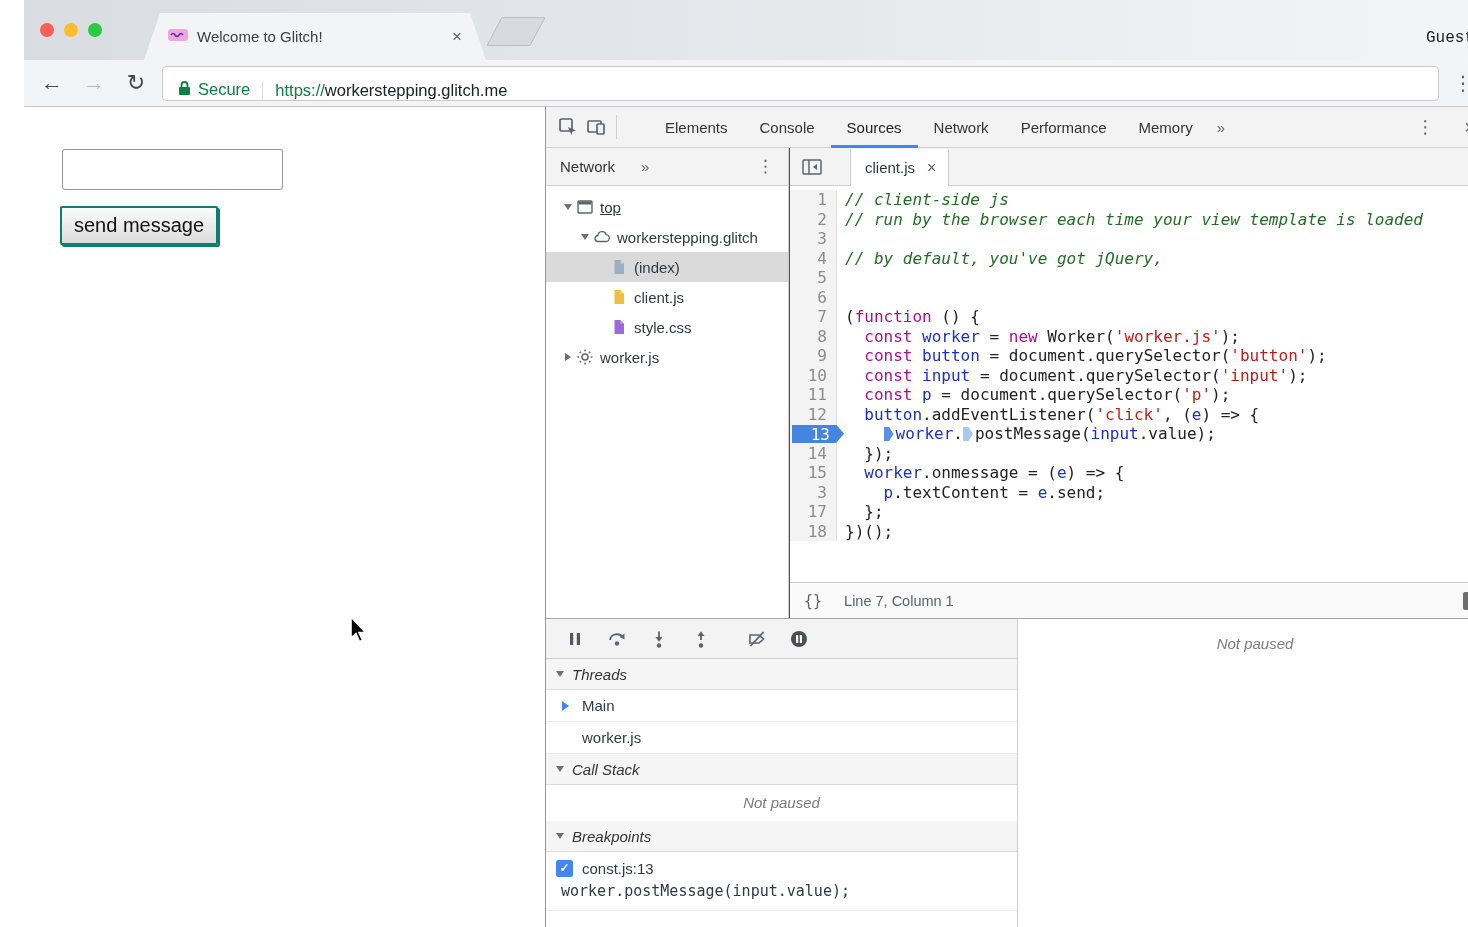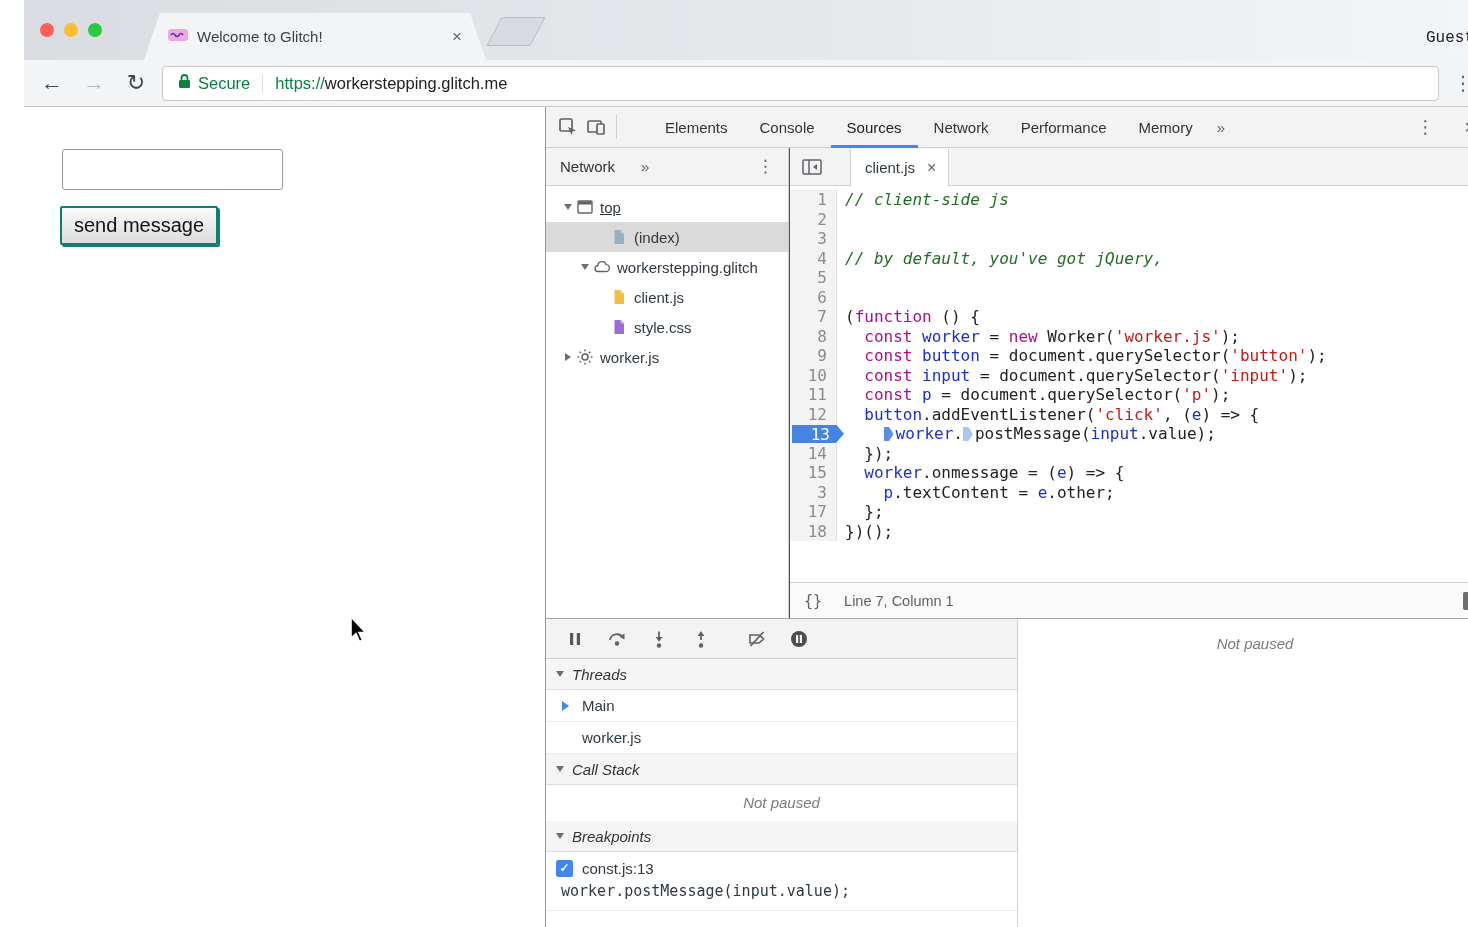--- a/index.html
+++ b/index.html
@@ -22,21 +22,21 @@
   .newtab-btn { position:absolute; left:470px; top:17px; width:44px; height:29px;
     background:#d7dbe0; border:1px solid #b9bec5; transform:skewX(-28deg); border-radius:2px; }
   .guest { position:absolute; right:18px; top:29px; font-size:16px; color:#202124;font-family:Liberation Mono, monospace; }
 
   
   .navbar { position:absolute; top:60px; left:0; right:0; height:47px; background:#f3f4f5;
     border-bottom:1px solid #c6c6c6; display:flex; align-items:center; }
   .nav-btn { font-size:22px; margin-left:14px; color:#44474b; width:28px; text-align:center; }
   .nav-btn.disabled { color:#b6b9be; }
   .omnibox { margin-left:12px; height:35px; flex:1; background:#fff; border:1px solid #c8cace;
-    border-radius:4px; display:flex; align-items:center; }
+    border-radius:4px; display:flex; align-items:flex-end; }
   .secure-chip { display:flex; align-items:center; margin-left:15px; }
   .secure-label { color:#0b8043; font-size:16.5px; margin-left:7px; }
   .omni-sep { width:1px; height:18px; background:#dadce0; margin:0 12px; }
   .url { font-size:16.5px; white-space:nowrap; }
   .url .scheme { color:#0b8043; }
   .url .host { color:#202124; }
   .browser-menu { font-size:20px; color:#5f6368; margin:0 18px 0 14px; letter-spacing:1px; }
 
   
   .content { position:absolute; top:107px; left:0; right:0; bottom:0; }
@@ -244,41 +244,41 @@
                   <span class="tri-down"></span>
                 </span>
                 <span class="tree-icon">
                   <svg width="18" height="18" viewBox="0 0 18 18">
                     <rect x="2" y="3" width="14" height="12" rx="1" fill="none" stroke="#5f6368" stroke-width="1.4"></rect>
                     <rect x="2.5" y="3.5" width="13" height="3" fill="#5f6368"></rect>
                   </svg>
                 </span>
                 <span class="tree-label">top</span>
               </div>
+              <div class="tree-row" style="padding-left: 31px;">
+                <span class="arrow-slot">
+                  <span class="tri-down"></span>
+                </span>
+                <span class="tree-icon">
+                  <svg width="18" height="18" viewBox="0 0 18 18">
+                    <path d="M5.2 13.5 a3 3 0 0 1 -0.3 -6 a4.2 4.2 0 0 1 8.2 -0.9 a2.9 2.9 0 0 1 -0.4 6.9 z" fill="none" stroke="#5f6368" stroke-width="1.4"></path>
+                  </svg>
+                </span>
+                <span class="tree-label">workerstepping.glitch</span>
+              </div>
               <div class="tree-row selected" style="padding-left: 48px;">
                 <span class="arrow-slot"></span>
                 <span class="tree-icon">
                   <svg width="18" height="18" viewBox="0 0 18 18">
                     <path d="M4.5 2 h6 l3.5 3.5 V16 h-9.5 Z" fill="#9aafc2"></path>
                     <path d="M10.5 2 l3.5 3.5 h-3.5 Z" fill="#c3d2de"></path>
                   </svg>
                 </span>
                 <span class="tree-label">(index)</span>
               </div>
-              <div class="tree-row" style="padding-left: 31px;">
-                <span class="arrow-slot">
-                  <span class="tri-down"></span>
-                </span>
-                <span class="tree-icon">
-                  <svg width="18" height="18" viewBox="0 0 18 18">
-                    <path d="M5.2 13.5 a3 3 0 0 1 -0.3 -6 a4.2 4.2 0 0 1 8.2 -0.9 a2.9 2.9 0 0 1 -0.4 6.9 z" fill="none" stroke="#5f6368" stroke-width="1.4"></path>
-                  </svg>
-                </span>
-                <span class="tree-label">workerstepping.glitch</span>
-              </div>
               <div class="tree-row" style="padding-left: 48px;">
                 <span class="arrow-slot"></span>
                 <span class="tree-icon">
                   <svg width="18" height="18" viewBox="0 0 18 18">
                     <path d="M4.5 2 h6 l3.5 3.5 V16 h-9.5 Z" fill="#f1be44"></path>
                     <path d="M10.5 2 l3.5 3.5 h-3.5 Z" fill="#f6da90"></path>
                   </svg>
                 </span>
                 <span class="tree-label">client.js</span>
               </div>
@@ -324,20 +324,21 @@
             </div>
           </div>
           <div class="code-area">
             <div>
                 <div class="code-row">
                   <div class="gutter">1</div>
                   <div class="code-text"><span class="tok-com">// client-side js</span></div>
                 </div>
                 <div class="code-row">
                   <div class="gutter">2</div>
+                  <div class="code-text"><span class="tok-com">// run by the browser each time your view template is loaded</span></div>
                 </div>
                 <div class="code-row">
                   <div class="gutter">3</div>
                   <div class="code-text"></div>
                 </div>
                 <div class="code-row">
                   <div class="gutter">4</div>
                   <div class="code-text"><span class="tok-com">// by default, you've got jQuery,</span></div>
                 </div>
                 <div class="code-row">
@@ -380,21 +381,21 @@
                 <div class="code-row">
                   <div class="gutter">14</div>
                   <div class="code-text"><span class="tok-pln">  });</span></div>
                 </div>
                 <div class="code-row">
                   <div class="gutter">15</div>
                   <div class="code-text"><span class="tok-pln">  </span><span class="tok-v2">worker</span><span class="tok-pln">.onmessage = (</span><span class="tok-v2">e</span><span class="tok-pln">) =&gt; {</span></div>
                 </div>
                 <div class="code-row">
                   <div class="gutter">3</div>
-                  <div class="code-text"><span class="tok-pln">    </span><span class="tok-v2">p</span><span class="tok-pln">.textContent = </span><span class="tok-v2">e</span><span class="tok-pln">.other;</span></div>
+                  <div class="code-text"><span class="tok-pln">    </span><span class="tok-v2">p</span><span class="tok-pln">.textContent = </span><span class="tok-v2">e</span><span class="tok-pln">.send;</span></div>
                 </div>
                 <div class="code-row">
                   <div class="gutter">17</div>
                   <div class="code-text"><span class="tok-pln">  };</span></div>
                 </div>
                 <div class="code-row">
                   <div class="gutter">18</div>
                   <div class="code-text"><span class="tok-pln">})();</span></div>
                 </div>
               </div>

